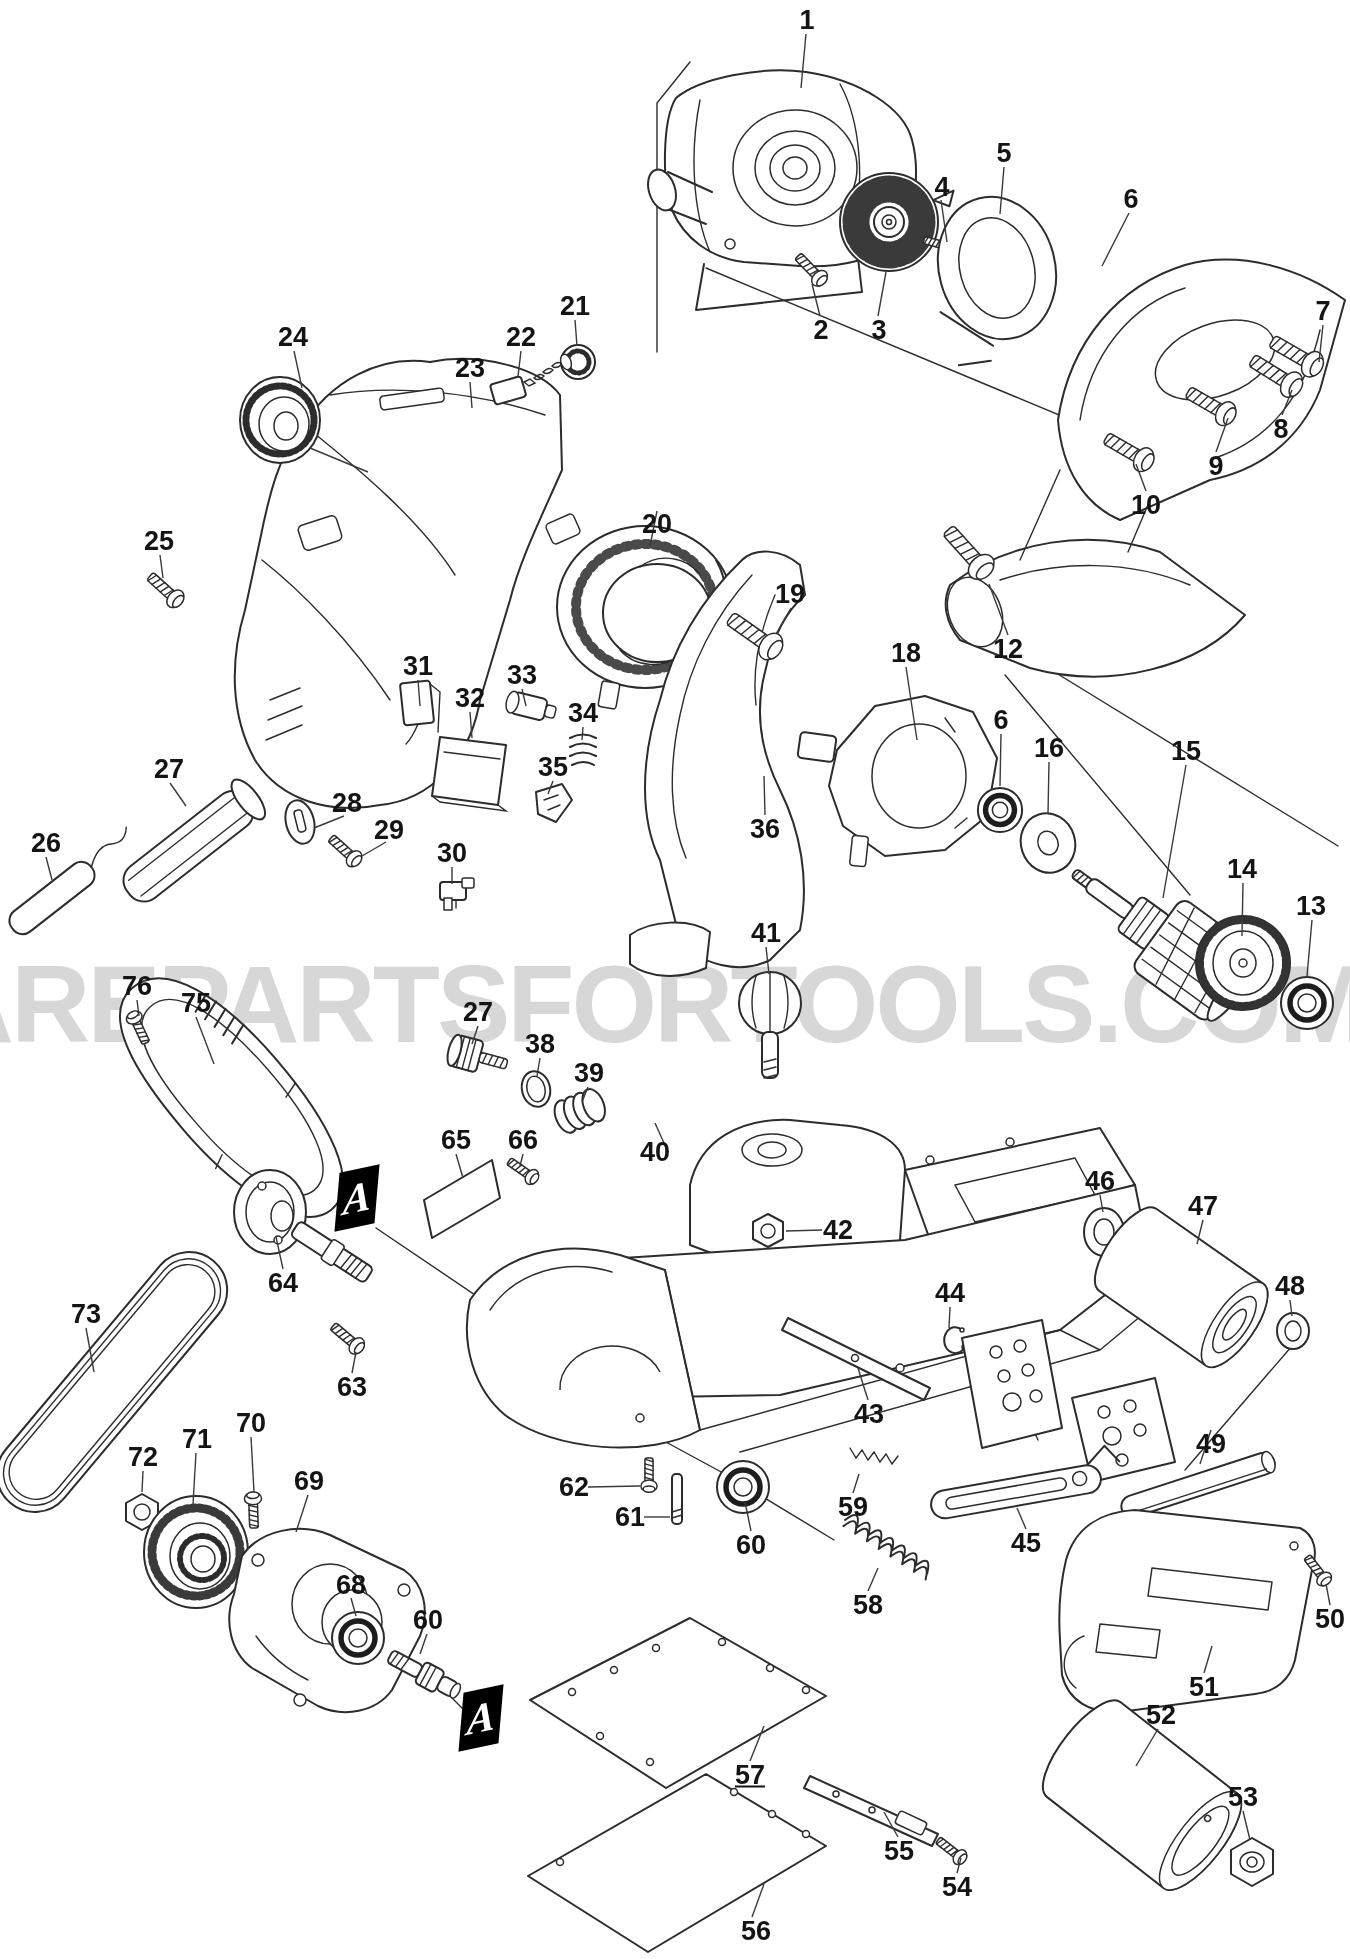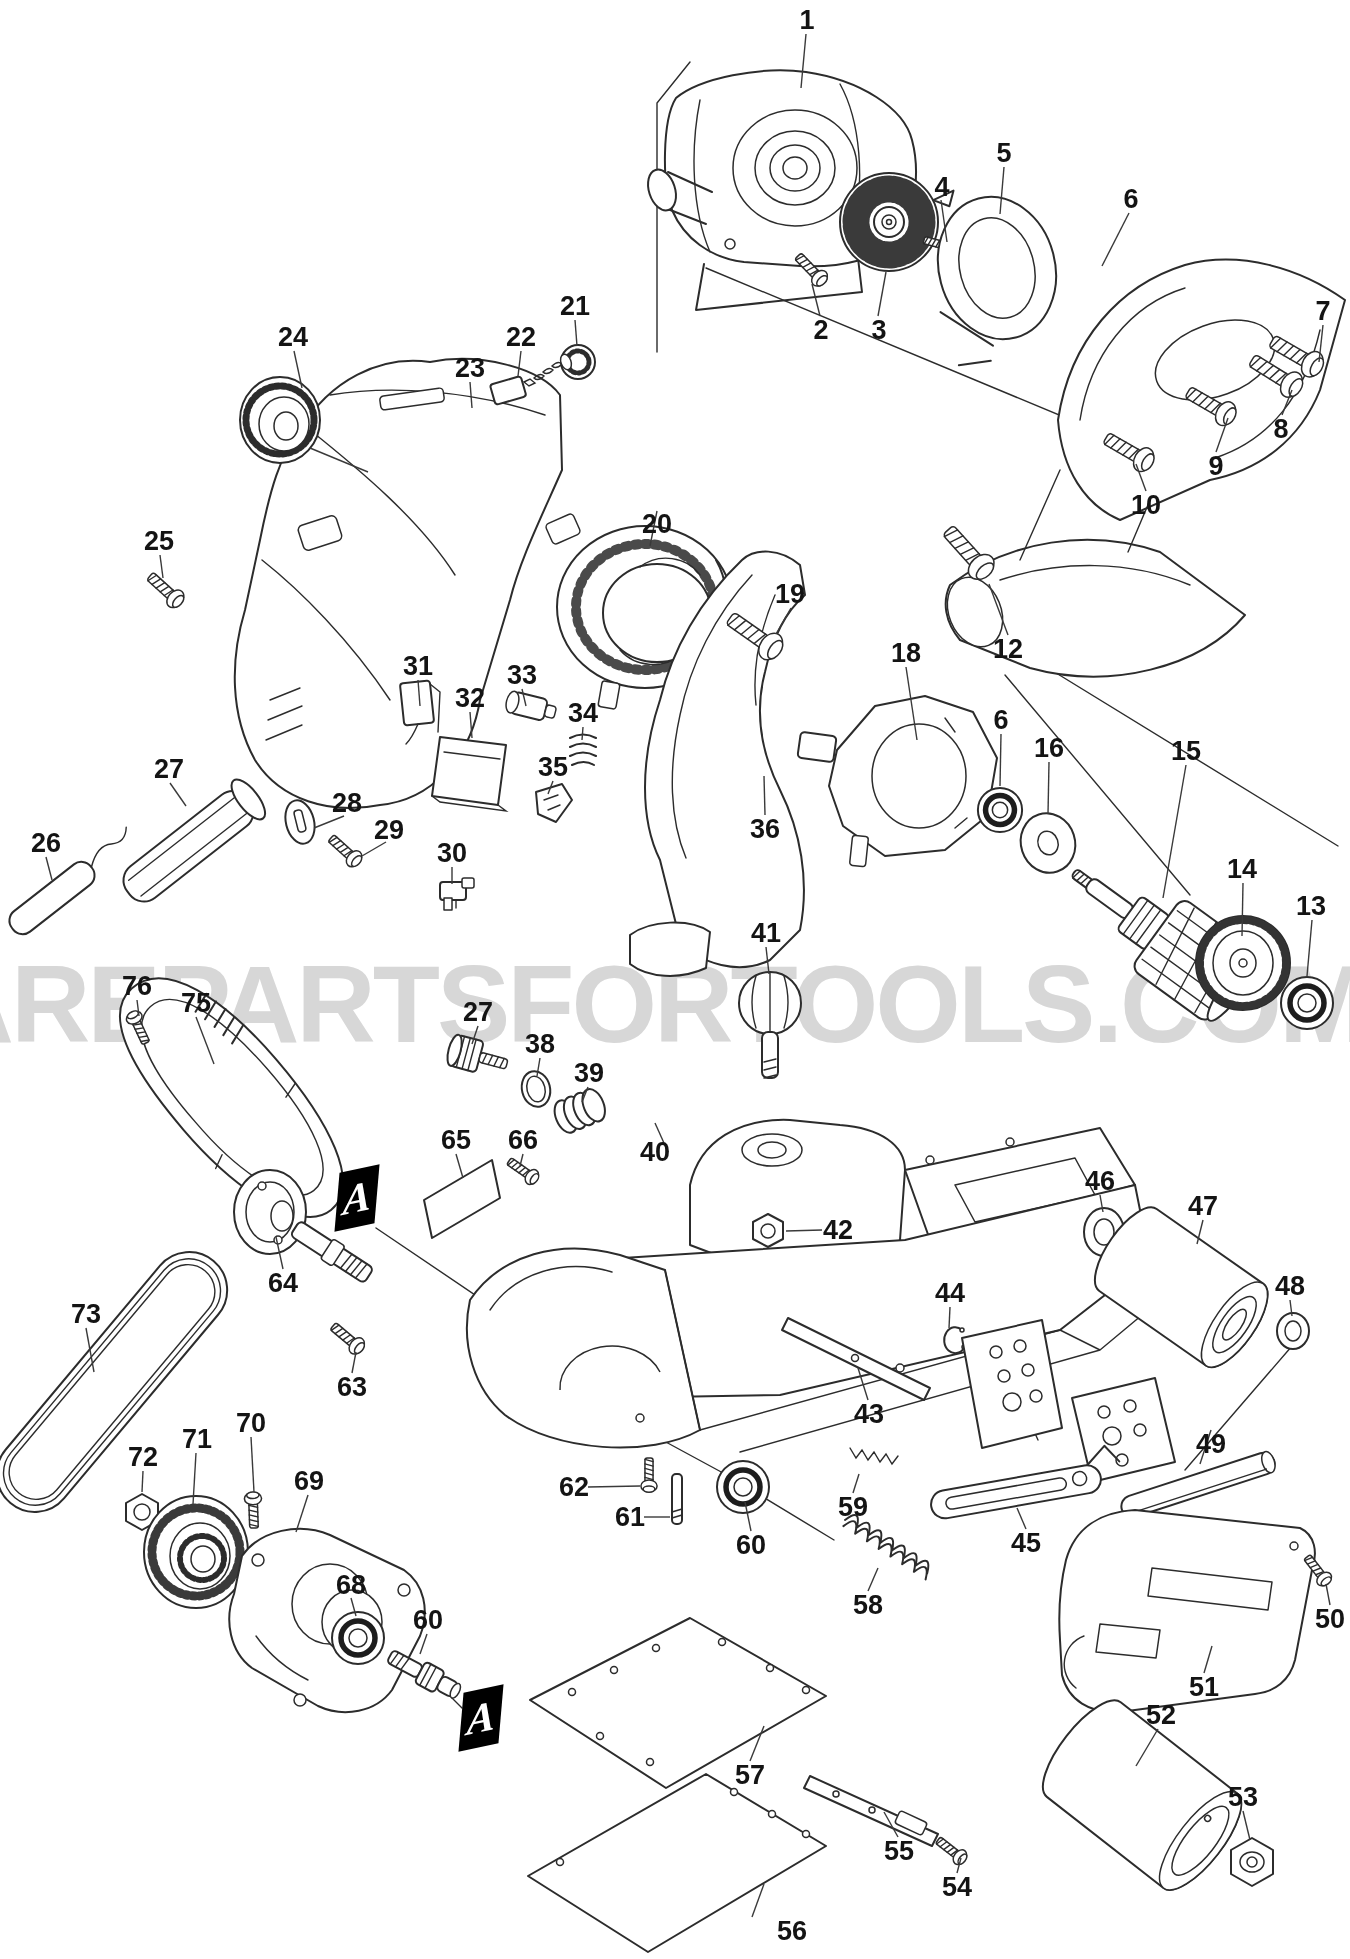--- a/index.html
+++ b/index.html
@@ -574,22 +574,22 @@
       <span class="plabel" style="left: 1100px; top: 1181px;">46</span>
       <span class="plabel" style="left: 1203px; top: 1206px;">47</span>
       <span class="plabel" style="left: 1290px; top: 1286px;">48</span>
       <span class="plabel" style="left: 1211px; top: 1444px;">49</span>
       <span class="plabel" style="left: 1330px; top: 1619px;">50</span>
       <span class="plabel" style="left: 1204px; top: 1687px;">51</span>
       <span class="plabel" style="left: 1161px; top: 1715px;">52</span>
       <span class="plabel" style="left: 1243px; top: 1797px;">53</span>
       <span class="plabel" style="left: 957px; top: 1887px;">54</span>
       <span class="plabel" style="left: 899px; top: 1851px;">55</span>
-      <span class="plabel" style="left: 792px; top: 1931px;">56</span>
-      <span class="plabel" style="left: 750px; top: 1775px;">57</span>
+      <span class="plabel" style="left: 756px; top: 1931px;">56</span>
+      <span class="plabel" style="left: 750px; top: 1775px; text-decoration: underline;">57</span>
       <span class="plabel" style="left: 868px; top: 1605px;">58</span>
       <span class="plabel" style="left: 853px; top: 1507px;">59</span>
       <span class="plabel" style="left: 751px; top: 1545px;">60</span>
       <span class="plabel" style="left: 630px; top: 1517px;">61</span>
       <span class="plabel" style="left: 574px; top: 1487px;">62</span>
       <span class="plabel" style="left: 352px; top: 1387px;">63</span>
       <span class="plabel" style="left: 283px; top: 1283px; text-align: center;">64</span>
       <span class="plabel" style="left: 456px; top: 1140px;">65</span>
       <span class="plabel" style="left: 523px; top: 1140px;">66</span>
       <span class="plabel" style="left: 428px; top: 1620px;">60</span>

